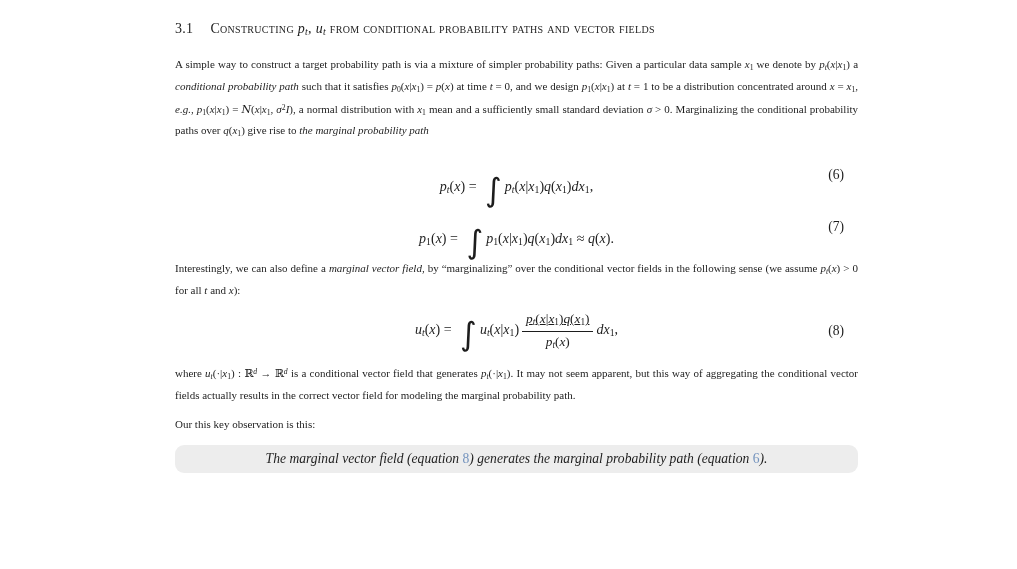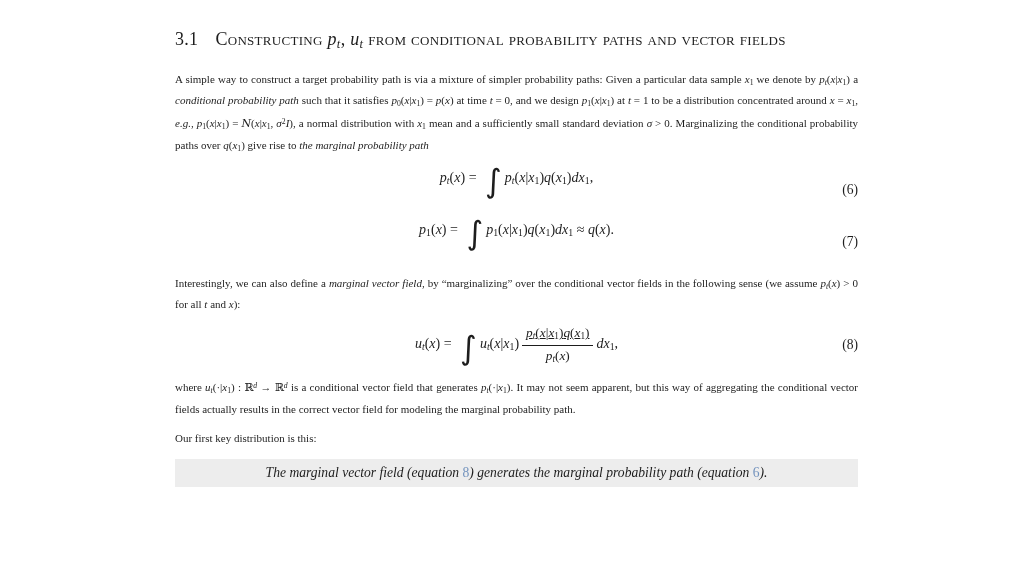--- a/index.html
+++ b/index.html
@@ -10,22 +10,22 @@
   body{
     width:1017px; height:569px; overflow:hidden;
     background:var(--bg);
     font-family:"Liberation Serif","DejaVu Serif",serif;
     color:var(--text);
   }
   .content{
     width:683px; margin-left:175px; padding-top:21px;
   }
   .heading{
-    margin:8px 0 18px 0;
-    font-size:18px; font-weight:normal; letter-spacing:0.3px;
+    margin:0 0 18px 0;
+    font-size:14px; font-weight:normal; letter-spacing:0.3px;
     white-space:nowrap;
   }
   .sec-num{ margin-right:17px; }
   .sec-title{ font-variant:small-caps; }
   .body-par{
     margin:0; font-size:11px; line-height:18px; text-align:justify;
   }
   .par-gap{ margin-top:11px; }
   
   .run-r{ }
@@ -37,38 +37,38 @@
   .run-p{ font-size:70%; vertical-align:0.42em; }
   .run-pi{ font-size:70%; vertical-align:0.42em; font-style:italic; }
   .run-int{
     font-size:230%; font-style:normal; line-height:0;
     vertical-align:-0.32em; padding:0 3px 0 5px;
     font-family:"DejaVu Sans","DejaVu Serif",sans-serif;
   }
   .run-L{ color:var(--link); font-style:normal; }
   
   .eq-row{
-    position:relative; display:flex; align-items:flex-start; justify-content:center;
-    font-size:14px; margin:12px 0; min-height:40px;
+    position:relative; display:flex; align-items:flex-end; justify-content:center;
+    font-size:14px; margin:12px 14px; min-height:40px;
   }
   .eq-body{ text-align:center; }
   .eq-num{
     position:absolute; right:0; top:50%; transform:translateY(-50%);
     font-size:13.6px;
   }
   .frac{
     display:inline-block; vertical-align:middle; text-align:center;
     line-height:1.2; margin:0 3px; font-size:95%;
   }
   .frac-num{ display:block; padding:0 4px 2px;text-decoration:underline; }
   .frac-den{ display:block; border-top:1.2px solid var(--text); padding:2px 4px 0; }
   
   .obs-box{
     margin-top:12px; background:var(--box-bg);
-    padding:6px 10px; font-size:13.6px; text-align:center;
+    padding:6px 10px; font-size:13.6px; text-align:center;border-radius:9px;
   }
 </style>
 </head>
 <body>
 
 <div class="content">
 
   <h2 class="heading"><span class="sec-num">3.1</span><span class="sec-title"><span class="run-r">Constructing </span><span class="run-i">p</span><span class="run-si">t</span><span class="run-r">, </span><span class="run-i">u</span><span class="run-si">t</span><span class="run-r"> from conditional probability paths and vector fields</span></span></h2>
 
   <p class="body-par"><span class="run-r">A simple way to construct a target probability path is via a mixture of simpler probability paths: Given a particular data sample </span><span class="run-i">x</span><span class="run-s">1</span><span class="run-r"> we denote by </span><span class="run-i">p</span><span class="run-si">t</span><span class="run-r">(</span><span class="run-i">x</span><span class="run-r">|</span><span class="run-i">x</span><span class="run-s">1</span><span class="run-r">) a </span><span class="run-i">conditional probability path</span><span class="run-r"> such that it satisfies </span><span class="run-i">p</span><span class="run-s">0</span><span class="run-r">(</span><span class="run-i">x</span><span class="run-r">|</span><span class="run-i">x</span><span class="run-s">1</span><span class="run-r">) = </span><span class="run-i">p</span><span class="run-r">(</span><span class="run-i">x</span><span class="run-r">) at time </span><span class="run-i">t</span><span class="run-r"> = 0, and we design </span><span class="run-i">p</span><span class="run-s">1</span><span class="run-r">(</span><span class="run-i">x</span><span class="run-r">|</span><span class="run-i">x</span><span class="run-s">1</span><span class="run-r">) at </span><span class="run-i">t</span><span class="run-r"> = 1 to be a distribution concentrated around </span><span class="run-i">x</span><span class="run-r"> = </span><span class="run-i">x</span><span class="run-s">1</span><span class="run-r">, </span><span class="run-i">e.g.</span><span class="run-r">, </span><span class="run-i">p</span><span class="run-s">1</span><span class="run-r">(</span><span class="run-i">x</span><span class="run-r">|</span><span class="run-i">x</span><span class="run-s">1</span><span class="run-r">) = </span><span class="run-cal">N</span><span class="run-r">(</span><span class="run-i">x</span><span class="run-r">|</span><span class="run-i">x</span><span class="run-s">1</span><span class="run-r">, </span><span class="run-i">σ</span><span class="run-p">2</span><span class="run-i">I</span><span class="run-r">), a normal distribution with </span><span class="run-i">x</span><span class="run-s">1</span><span class="run-r"> mean and a sufficiently small standard deviation </span><span class="run-i">σ</span><span class="run-r"> &gt; 0. Marginalizing the conditional probability paths over </span><span class="run-i">q</span><span class="run-r">(</span><span class="run-i">x</span><span class="run-s">1</span><span class="run-r">) give rise to </span><span class="run-i">the marginal probability path</span></p>
@@ -86,19 +86,19 @@
 
   <p class="body-par"><span class="run-r">Interestingly, we can also define a </span><span class="run-i">marginal vector field</span><span class="run-r">, by “marginalizing” over the conditional vector fields in the following sense (we assume </span><span class="run-i">p</span><span class="run-si">t</span><span class="run-r">(</span><span class="run-i">x</span><span class="run-r">) &gt; 0 for all </span><span class="run-i">t</span><span class="run-r"> and </span><span class="run-i">x</span><span class="run-r">):</span></p>
 
   <div class="eq-row">
     <span class="eq-body"><span><span class="run-i">u</span><span class="run-si">t</span><span class="run-r">(</span><span class="run-i">x</span><span class="run-r">) = </span><span class="run-int">∫</span><span class="run-i">u</span><span class="run-si">t</span><span class="run-r">(</span><span class="run-i">x</span><span class="run-r">|</span><span class="run-i">x</span><span class="run-s">1</span><span class="run-r">)</span></span><span class="frac"><span class="frac-num"><span class="run-i">p</span><span class="run-si">t</span><span class="run-r">(</span><span class="run-i">x</span><span class="run-r">|</span><span class="run-i">x</span><span class="run-s">1</span><span class="run-r">)</span><span class="run-i">q</span><span class="run-r">(</span><span class="run-i">x</span><span class="run-s">1</span><span class="run-r">)</span></span><span class="frac-den"><span class="run-i">p</span><span class="run-si">t</span><span class="run-r">(</span><span class="run-i">x</span><span class="run-r">)</span></span></span><span><span class="run-i">dx</span><span class="run-s">1</span><span class="run-r">,</span></span></span>
     <span class="eq-num">(8)</span>
   </div>
 
   <p class="body-par"><span class="run-r">where </span><span class="run-i">u</span><span class="run-si">t</span><span class="run-r">(·|</span><span class="run-i">x</span><span class="run-s">1</span><span class="run-r">) : </span><span class="run-bb">ℝ</span><span class="run-pi">d</span><span class="run-r"> → </span><span class="run-bb">ℝ</span><span class="run-pi">d</span><span class="run-r"> is a conditional vector field that generates </span><span class="run-i">p</span><span class="run-si">t</span><span class="run-r">(·|</span><span class="run-i">x</span><span class="run-s">1</span><span class="run-r">). It may not seem apparent, but this way of aggregating the conditional vector fields actually results in the correct vector field for modeling the marginal probability path.</span></p>
 
-  <p class="body-par par-gap"><span class="run-r">Our first key distribution is this:</span></p>
+  <p class="body-par par-gap"><span class="run-r">Our this key observation is this:</span></p>
 
   <div class="obs-box">
     <span><span class="run-i">The marginal vector field (equation </span><span class="run-L">8</span><span class="run-i">) generates the marginal probability path (equation </span><span class="run-L">6</span><span class="run-i">).</span></span>
   </div>
 
 </div>
 
 </body></html>

